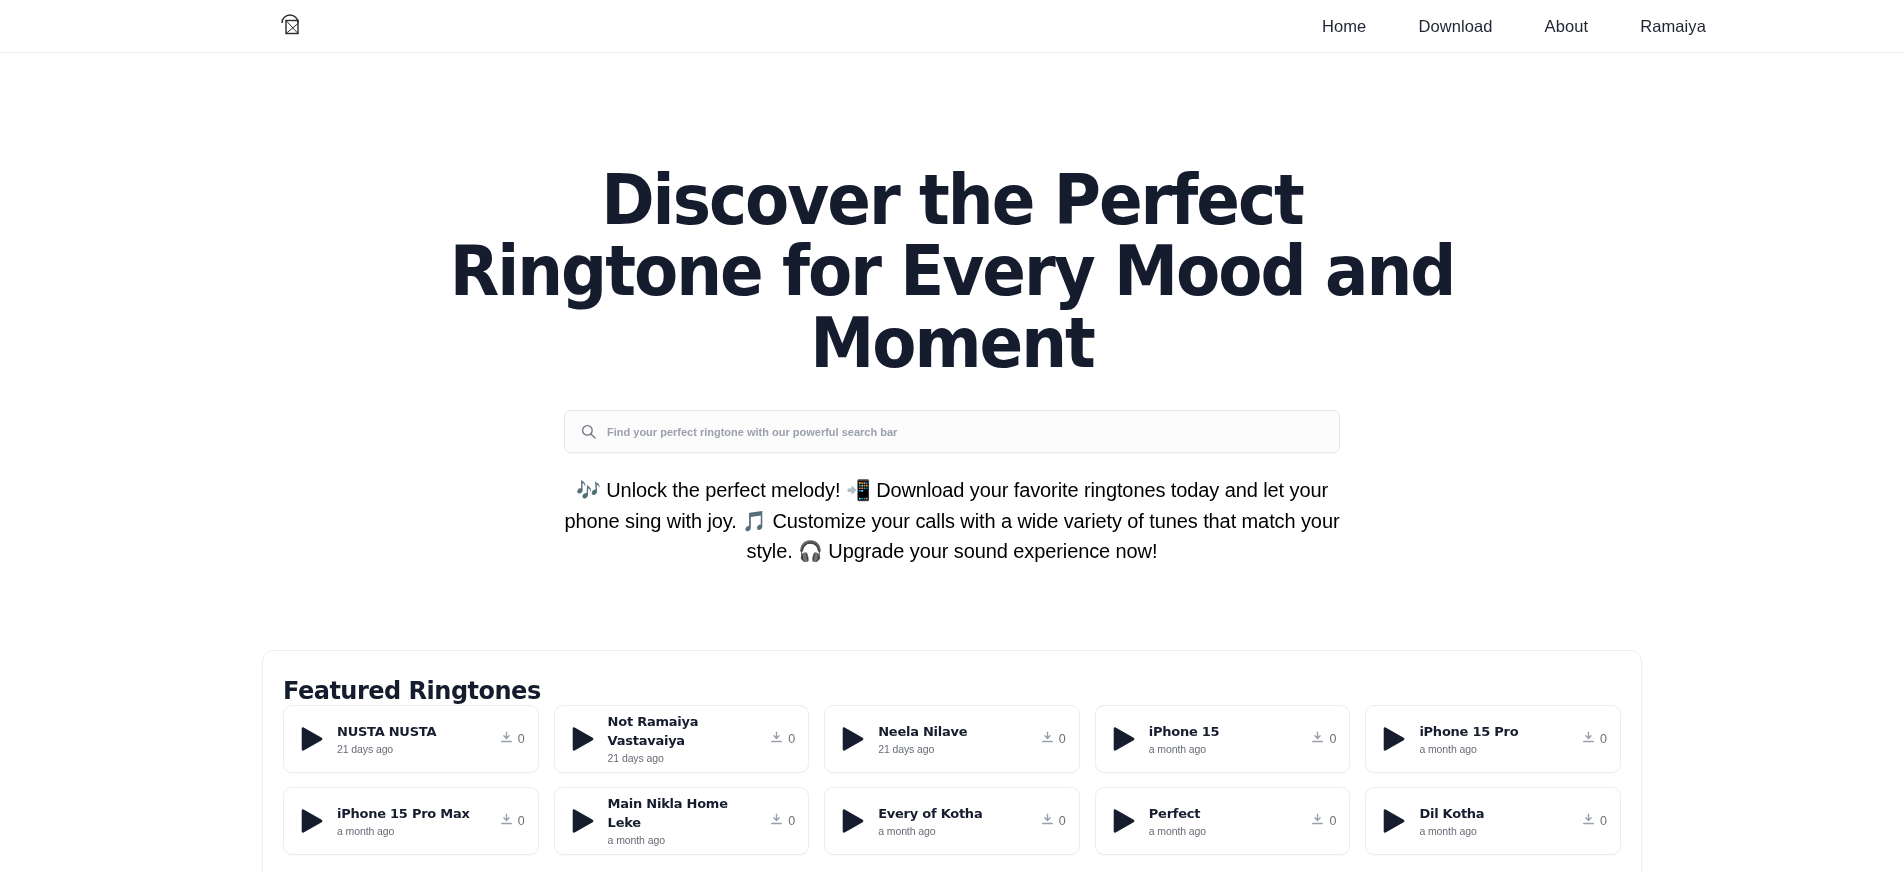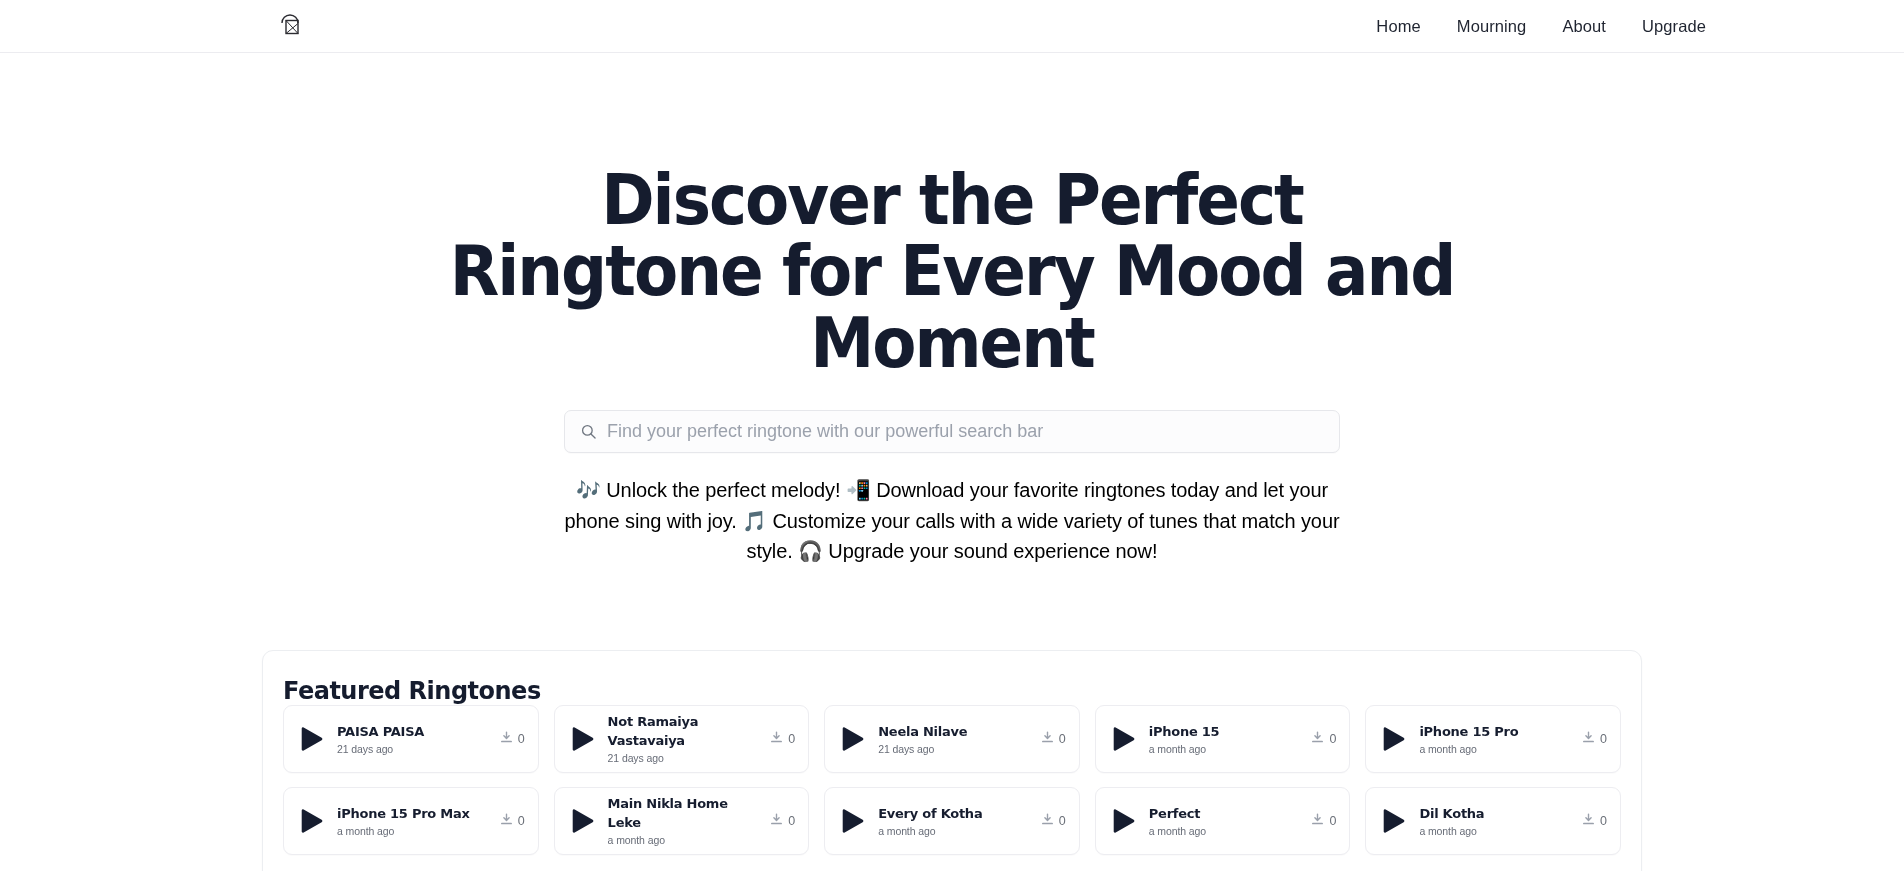--- a/index.html
+++ b/index.html
@@ -35,21 +35,21 @@
   }
   .logo-wrap svg { display: block; }
 
   .main-nav {
     position: absolute;
     right: 198px;
     top: 0;
     height: 53px;
     display: flex;
     align-items: center;
-    gap: 36px;
+    gap: 52px;
   }
   .nav-link {
     font-size: 16.5px;
     color: #1f2430;
     text-decoration: none;
     letter-spacing: 0.1px;
     cursor: pointer;
     white-space: nowrap;
   }
 
@@ -88,22 +88,23 @@
     gap: 11px;
     box-shadow: 0 1px 1px rgba(16,24,40,0.02);
   }
   .search-icon { flex: 0 0 auto; display: flex; align-items: center; }
   .search-input {
     flex: 1 1 auto;
     border: none;
     outline: none;
     background: transparent;
     font-family: "Liberation Sans", sans-serif;
-    font-size: 18px;
+    font-size: 11px;
     color: #7f1d1d;
+    font-weight: bold;
   }
   .search-input::placeholder { color: #9ba1ac; }
 
   .hero-desc {
     margin: 22px auto 0;
     width: 790px;
     font-size: 20px;
     line-height: 1.52;
     color: #000000;
     text-align: center;
@@ -197,23 +198,23 @@
       <svg width="22" height="30" viewBox="0 0 22 30">
         <path d="M3 12 A8 8 0 0 1 19 12" fill="none" stroke="#2b2b31" stroke-width="1.4"></path>
         <rect x="7" y="9.5" width="12" height="13" fill="none" stroke="#2b2b31" stroke-width="1.4"></rect>
         <path d="M7 22.5 L19 12.5 M7 9.5 L19 22.5" fill="none" stroke="#2b2b31" stroke-width="1"></path>
       </svg>
     </span>
   </div>
 
   <nav class="main-nav">
     <a class="nav-link">Home</a>
-    <a class="nav-link">Mourning</a>
+    <a class="nav-link">Download</a>
     <a class="nav-link">About</a>
-    <a class="nav-link">Upgrade</a>
+    <a class="nav-link">Ramaiya</a>
   </nav>
 </header>
 
 <section class="hero">
   <h1 class="hero-title">Discover the Perfect Ringtone for Every Mood and Moment</h1>
 
   <div class="search-row">
     <div class="search-box">
       <span class="search-icon">
         <svg width="15" height="15" viewBox="0 0 16 16">
@@ -234,21 +235,21 @@
 
     <div class="card-grid">
 
       <div class="ringtone-card">
         <span class="play-btn">
           <svg width="22" height="24" viewBox="0 0 22 24">
               <path d="M2 1.6 L20 12 L2 22.4 Z" fill="#161d2f" stroke="#161d2f" stroke-width="2.6" stroke-linejoin="round"></path>
             </svg>
         </span>
         <span class="card-meta">
-          <span class="card-name">PAISA PAISA</span>
+          <span class="card-name">NUSTA NUSTA</span>
           <span class="card-time">21 days ago</span>
         </span>
         <span class="dl-group">
           <span>
             <svg width="13" height="13" viewBox="0 0 14 14">
                 <path d="M7 1.2 V7.6 M4.2 5.2 L7 8.1 L9.8 5.2" fill="none" stroke="#9aa0ab" stroke-width="1.5" stroke-linecap="round" stroke-linejoin="round"></path>
                 <path d="M2 11.3 H12" stroke="#9aa0ab" stroke-width="1.8" stroke-linecap="round"></path>
               </svg>
           </span>
           <span class="dl-count">0</span>

